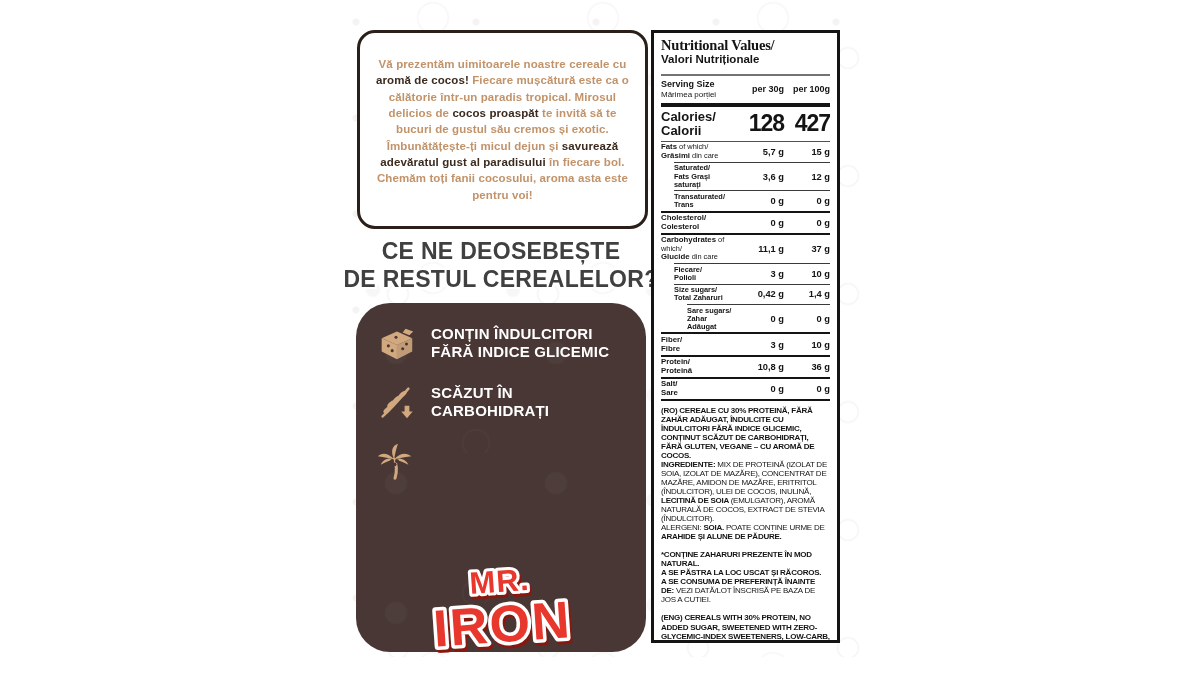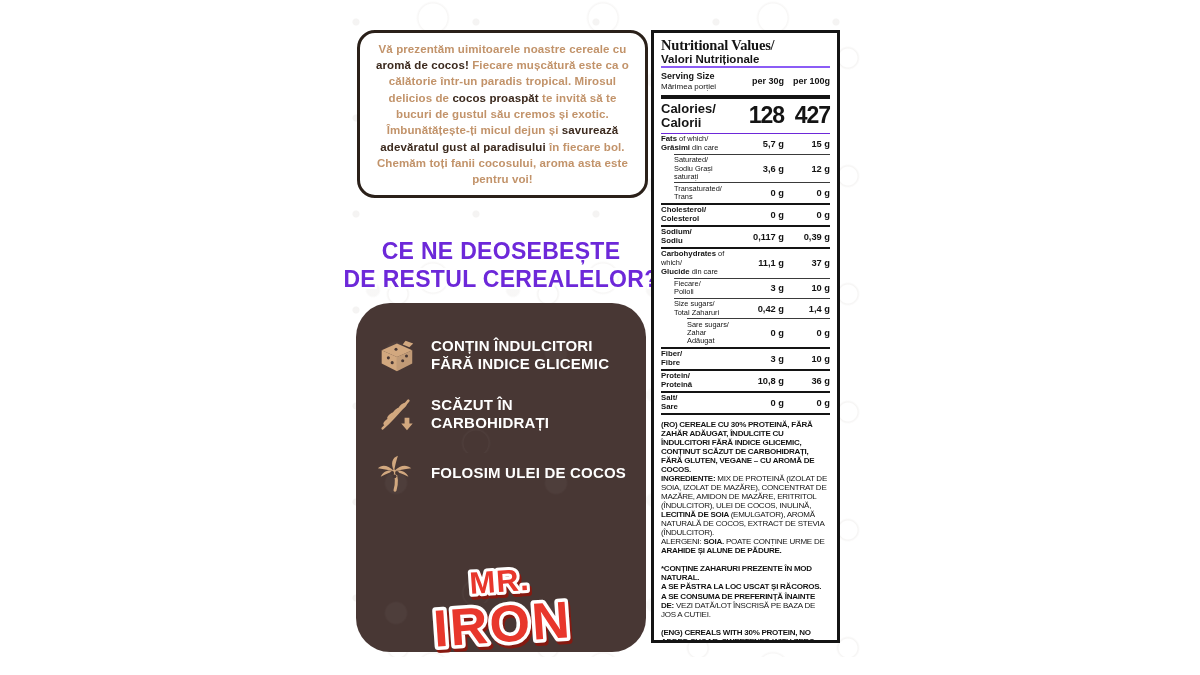--- a/index.html
+++ b/index.html
@@ -7,74 +7,74 @@
           font-family:"Liberation Sans",sans-serif;color:#141414;}
   
   .pattern{position:absolute;left:338px;top:0;width:566px;height:657px;
     background-image:
       radial-gradient(circle at 18px 22px, rgba(70,50,35,0.055) 3px, transparent 4px),
       radial-gradient(circle at 60px 58px, transparent 9px, rgba(70,50,35,0.05) 10px, transparent 12px),
       radial-gradient(circle at 95px 18px, transparent 14px, rgba(70,50,35,0.045) 15px, transparent 17px),
       radial-gradient(circle at 35px 80px, rgba(70,50,35,0.04) 6px, transparent 8px);
     background-size:120px 96px,150px 118px,170px 130px,140px 105px;}
   
-  .bubble{position:absolute;left:357px;top:30px;width:291px;height:168px;background:#fff;
+  .bubble{position:absolute;left:357px;top:30px;width:291px;height:199px;background:#fff;
     border:3px solid #2a2019;border-radius:18px;box-sizing:border-box;padding:7px 10px;
     display:flex;align-items:center;}
   .bubble-text{width:100%;text-align:center;font-weight:bold;font-size:11.5px;line-height:1.42;
     color:#c2936a;letter-spacing:.1px;}
   .bubble-text .b{color:#3c2a1e;}
   
   .heading{position:absolute;left:340px;top:238px;width:322px;text-align:center;font-weight:bold;
-    font-size:23px;line-height:1.2;color:#6d28d9;letter-spacing:.3px;
+    font-size:23px;line-height:1.2;color:#404040;letter-spacing:.3px;
     text-shadow:-2px -2px 0 #fff,2px -2px 0 #fff,-2px 2px 0 #fff,2px 2px 0 #fff,
                 0 2px 0 #fff,0 -2px 0 #fff,2px 0 0 #fff,-2px 0 0 #fff;}
   
   .features-box{position:absolute;left:356px;top:303px;width:290px;height:349px;background:#483734;
-    border-radius:34px;box-sizing:border-box;padding:30px 14px 0 18px;
+    border-radius:34px;box-sizing:border-box;padding:18px 14px 0 18px;
     background-image:radial-gradient(circle at 40px 50px, rgba(255,255,255,0.035) 10px, transparent 12px),
                      radial-gradient(circle at 120px 140px, transparent 12px, rgba(255,255,255,0.03) 13px, transparent 15px);
     background-size:160px 130px,190px 150px;}
   .feature{display:flex;align-items:center;gap:13px;margin-bottom:15px;}
   .feature-icon{width:44px;min-width:44px;height:44px;display:flex;align-items:center;justify-content:center;}
   .feature-label{color:#fff;font-weight:bold;font-size:15px;line-height:1.22;letter-spacing:.2px;}
   .flag{width:33px;height:33px;border-radius:50%;
     background:linear-gradient(90deg,#1b3c8f 0 34%,#f7d114 34% 66%,#d3212d 66% 100%);}
   
   .logo-wrap{position:absolute;left:401px;top:556px;width:200px;height:96px;}
   .logo-svg{filter:drop-shadow(2px 3px 0 rgba(140,22,12,0.9));}
   .logo-mr{font-family:"Liberation Sans",sans-serif;font-weight:bold;font-size:31px;fill:#e8372c;
     stroke:#fff;stroke-width:6;paint-order:stroke;stroke-linejoin:round;letter-spacing:1px;}
   .logo-iron{font-family:"Liberation Sans",sans-serif;font-weight:bold;font-size:52px;fill:#e8372c;
     stroke:#fff;stroke-width:7;paint-order:stroke;stroke-linejoin:round;letter-spacing:2px;}
   
   .nutri{position:absolute;left:651px;top:30px;width:189px;height:613px;background:#fff;
     border:3px solid #141414;box-sizing:border-box;padding:5px 7px 4px;overflow:hidden;}
   .nutri-title{font-size:14.5px;font-weight:bold;line-height:1.06;letter-spacing:-.2px;font-family:Liberation Serif, serif;}
-  .nutri-subtitle{font-size:11.5px;font-weight:bold;line-height:1.12;margin-bottom:0;}
-  .serving-row{border-top:2px solid #8b5cf6;display:flex;align-items:center;padding:3px 0 4px;}
+  .nutri-subtitle{font-size:11.5px;font-weight:bold;line-height:1.12;margin-bottom:8px;}
+  .serving-row{border-top:2px solid #737373;display:flex;align-items:center;padding:3px 0 4px;}
   .serving-labels{flex:1;line-height:1.15;}
   .serving-en{font-size:9px;font-weight:bold;display:block;}
   .serving-ro{font-size:8px;display:block;}
   .colhead{width:52px;text-align:right;font-size:9px;font-weight:bold;}
   .colhead.c100{width:46px;}
   .calories-row{border-top:4px solid #141414;display:flex;align-items:center;padding:3px 0;}
   .cal-label{flex:1;font-size:13px;font-weight:bold;line-height:1.08;}
   .cal-val{font-size:23px;font-weight:bold;letter-spacing:-1px;text-align:right;width:52px;}
   .cal-val.c100{width:46px;}
   .rows{border-top:1px solid #6d28d9;}
   .nrow{display:flex;align-items:center;padding:1.5px 0;}
   .nrow.sep-med{border-top:2px solid #141414;}
   .nrow.sep-thin{border-top:1px solid #3a3a3a;}
   .nrow.ind1{margin-left:13px;}
   .nrow.ind2{margin-left:26px;}
   .lab{flex:1;line-height:1.1;}
   .lab .l1,.lab .l2{display:block;font-size:7.8px;font-weight:bold;}
   .lab .sfx{font-weight:normal;font-size:7.4px;}
-  .nrow.sub .l1,.nrow.sub .l2,.nrow.sub b{font-weight:normal;font-size:7.4px;}
+  .nrow.sub .l1,.nrow.sub .l2,.nrow.sub b{font-weight:bold;font-size:7.4px;}
   .nval{width:52px;text-align:right;font-size:9.3px;font-weight:bold;}
   .nval.c100{width:46px;}
   .legal{border-top:2.5px solid #141414;padding-top:5px;font-size:8px;line-height:1.13;
     letter-spacing:-.25px;font-weight:normal;}
   .legal-block{margin-bottom:9px;white-space:pre-line;}
   .legal-block .b{font-weight:bold;}
   .ic{display:block;}
 </style>
 </head>
 <body>
@@ -141,21 +141,20 @@
             <path d="M20 20 C27 18 33 21 35 26 C29 23 24 21 20 20 Z"></path>
             <path d="M20 20 C13 18 8 21 6 26 C12 23 16 21 20 20 Z"></path>
           </g>
           <g fill="#483734">
             <circle cx="18" cy="22" r="2"></circle>
               <circle cx="23" cy="22" r="2"></circle>
               <circle cx="20.5" cy="25.5" r="2"></circle>
           </g>
         </svg>
       </span>
-      <span class="feature-label">FOLOSIM ULEI DE COCOS</span>
     </div>
 
 
   </div>
 
   <div class="logo-wrap">
     <svg class="logo-svg" width="200" height="96" viewBox="0 0 200 96">
       <g transform="rotate(-4 100 48)">
         <text x="100" y="36" text-anchor="middle" class="logo-mr">MR.</text>
         <text x="100" y="86" text-anchor="middle" class="logo-iron">IRON</text>
@@ -191,48 +190,40 @@
           <div class="lab">
             <span class="l1"><b>Fats</b><span class="sfx"> of which/</span></span>
             <span class="l2"><b>Grăsimi</b><span class="sfx"> din care</span></span>
           </div>
           <div class="nval">5,7 g</div>
           <div class="nval c100">15 g</div>
         </div>
         <div class="nrow sep-thin ind1 sub">
           <div class="lab">
             <span class="l1"><b>Saturated/</b><span class="sfx"></span></span>
-            <span class="l2"><b>Sodiu Grași saturați</b><span class="sfx"></span></span>
+            <span class="l2"><b>Fats Grași saturați</b><span class="sfx"></span></span>
           </div>
           <div class="nval">3,6 g</div>
           <div class="nval c100">12 g</div>
         </div>
         <div class="nrow sep-thin ind1 sub">
           <div class="lab">
             <span class="l1"><b>Transaturated/</b><span class="sfx"></span></span>
             <span class="l2"><b>Trans</b><span class="sfx"></span></span>
           </div>
           <div class="nval">0 g</div>
           <div class="nval c100">0 g</div>
         </div>
         <div class="nrow sep-med">
           <div class="lab">
             <span class="l1"><b>Cholesterol/</b><span class="sfx"></span></span>
             <span class="l2"><b>Colesterol</b><span class="sfx"></span></span>
           </div>
           <div class="nval">0 g</div>
           <div class="nval c100">0 g</div>
-        </div>
-        <div class="nrow sep-med">
-          <div class="lab">
-            <span class="l1"><b>Sodium/</b><span class="sfx"></span></span>
-            <span class="l2"><b>Sodiu</b><span class="sfx"></span></span>
-          </div>
-          <div class="nval">0,117 g</div>
-          <div class="nval c100">0,39 g</div>
         </div>
         <div class="nrow sep-med">
           <div class="lab">
             <span class="l1"><b>Carbohydrates</b><span class="sfx"> of which/</span></span>
             <span class="l2"><b>Glucide</b><span class="sfx"> din care</span></span>
           </div>
           <div class="nval">11,1 g</div>
           <div class="nval c100">37 g</div>
         </div>
         <div class="nrow sep-thin ind1 sub">

